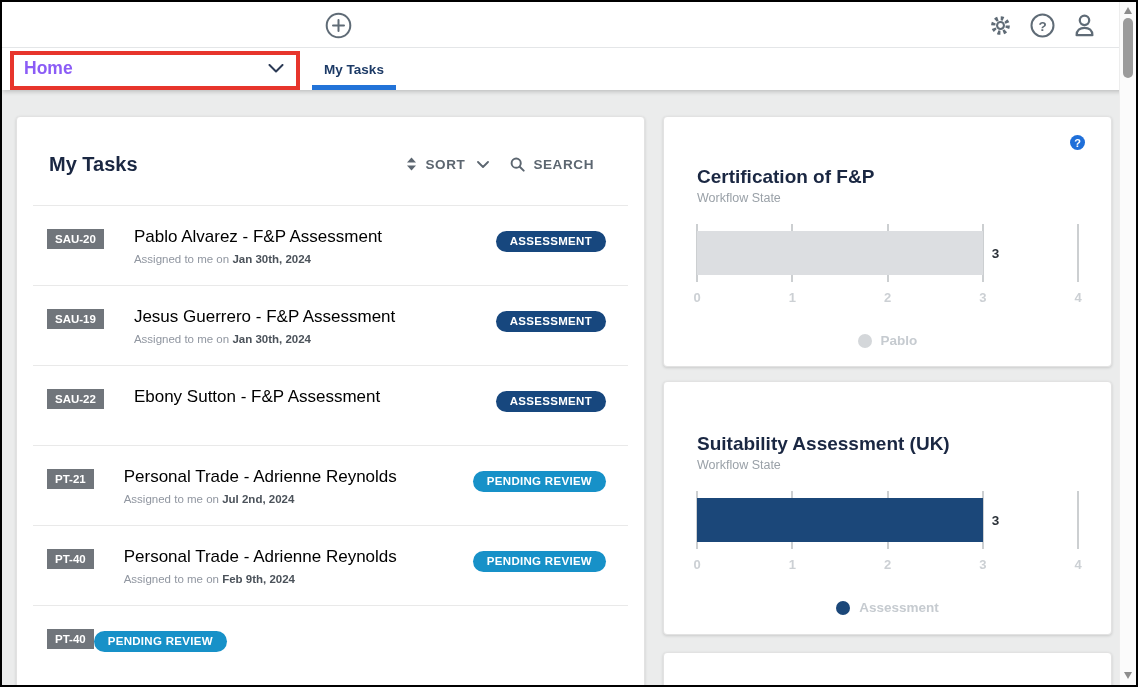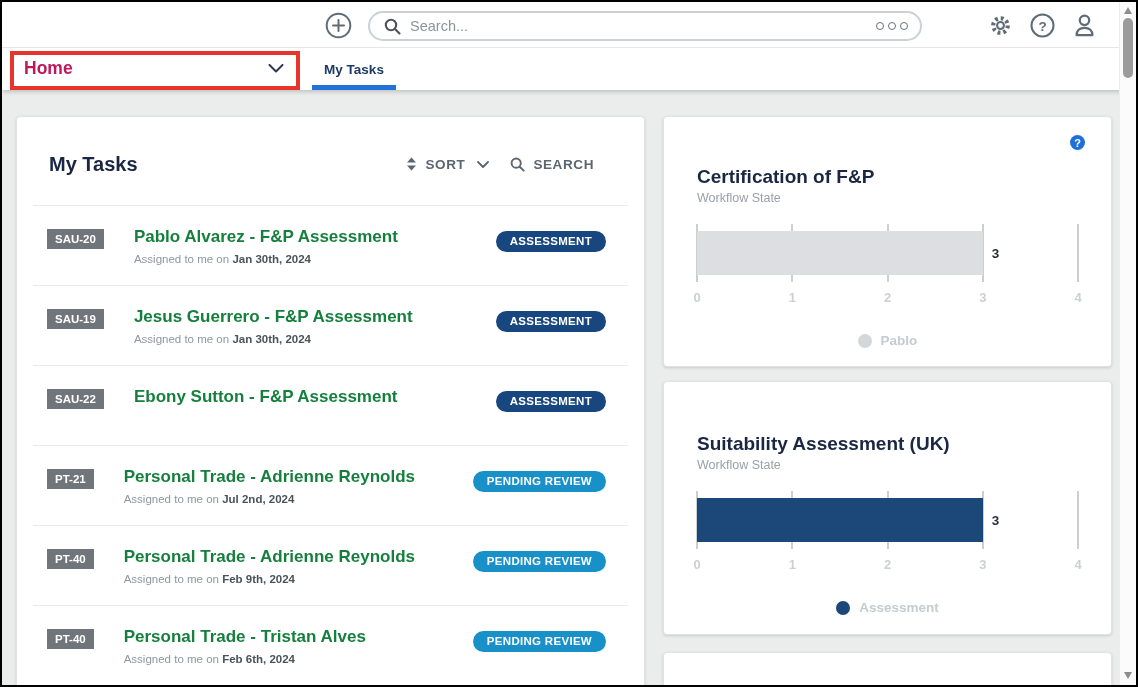--- a/index.html
+++ b/index.html
@@ -37,21 +37,21 @@
   
   .tabbar{
     position:absolute; left:0; top:46px; width:1134px; height:42px; background:#fff;
     box-shadow:0 3px 4px -1px rgba(0,0,0,.18); z-index:2;
   }
   .home-dd{
     position:absolute; left:10px; top:2px; width:286px; height:36px;
     display:flex; align-items:center; justify-content:space-between;
     padding:0 14px 0 12px; cursor:pointer; background:#fff;
   }
-  .home-dd .home-label{ font-size:17.5px; font-weight:bold; color:#be185d; }
+  .home-dd .home-label{ font-size:17.5px; font-weight:bold; color:#8b5cf6; }
   .annotation-box{
     position:absolute; left:8px; top:3px; width:290px; height:39px;
     border:4px solid #e7352c; pointer-events:none; z-index:5;
   }
   .tab{
     position:absolute; left:310px; top:0; width:84px; height:42px;
     display:flex; align-items:center; justify-content:center; cursor:pointer;
   }
   .tab .tab-label{ font-size:13.5px; font-weight:bold; color:#1c3a66; }
   .tab .underline{ position:absolute; left:0; bottom:0; width:100%; height:5px; background:#2273d8; }
@@ -73,21 +73,21 @@
 
   .task-row{
     height:80px; margin:0 16px; padding:21px 22px 0 14px;
     border-top:1px solid #e9e9e9; display:flex; align-items:flex-start; cursor:pointer;
   }
   .task-id{
     background:#70757b; color:#fff; font-size:11.5px; font-weight:bold;
     padding:4px 8px; border-radius:0; margin-top:2px; white-space:nowrap;
   }
   .task-main{ flex:1; margin-left:30px; }
-  .task-title{ font-size:17px; color:#15803d; line-height:20px;font-weight:bold; }
+  .task-title{ font-size:17px; color:#000000; line-height:20px; }
   .task-sub{ margin-top:6px; font-size:11.5px; color:#9096a0; }
   .task-sub b{ color:#4b525a; }
   .status-pill{
     color:#fff; font-size:11.5px; font-weight:bold; letter-spacing:.3px;
     height:21px; line-height:21px; padding:0 14px; border-radius:11px;
     margin-top:4px; white-space:nowrap;
   }
 
   
   .right-col{ position:absolute; left:661px; top:26px; width:449px; }
@@ -131,32 +131,20 @@
 <div class="screen">
 
   <div class="topbar">
     <button class="icon-btn plus-btn">
       <svg width="27" height="27" viewBox="0 0 27 27">
         <circle cx="13.5" cy="13.5" r="11.8" fill="none" stroke="#5f6b76" stroke-width="2"></circle>
         <path d="M13.5 8 v11 M8 13.5 h11" stroke="#5f6b76" stroke-width="2" stroke-linecap="round"></path>
       </svg>
     </button>
 
-    <div class="search-pill">
-      <svg width="17" height="17" viewBox="0 0 17 17">
-        <circle cx="7" cy="7" r="5.2" fill="none" stroke="#4c545c" stroke-width="2.1"></circle>
-        <path d="M11 11 L15.5 15.5" stroke="#4c545c" stroke-width="2.1" stroke-linecap="round"></path>
-      </svg>
-      <input type="text" placeholder="Search..." style="">
-      <span class="dots3">
-          <span></span>
-          <span></span>
-          <span></span>
-        </span>
-    </div>
 
     <button class="icon-btn gear-btn">
       <svg width="25" height="25" viewBox="0 0 24 24">
         <circle cx="12" cy="12" r="3.3" fill="none" stroke="#5f6b76" stroke-width="2"></circle>
         <circle cx="12" cy="12" r="7" fill="none" stroke="#5f6b76" stroke-width="4" stroke-dasharray="2.7 2.8"></circle>
       </svg>
     </button>
     <button class="icon-btn help-btn">
       <svg width="25" height="25" viewBox="0 0 25 25">
         <circle cx="12.5" cy="12.5" r="11" fill="none" stroke="#5f6b76" stroke-width="2"></circle>
@@ -250,24 +238,20 @@
         <span class="task-id">PT-40</span>
         <div class="task-main">
           <div class="task-title">Personal Trade - Adrienne Reynolds</div>
           <div class="task-sub"><span>Assigned to me on</span>&nbsp;<b>Feb 9th, 2024</b></div>
         </div>
         <span class="status-pill" style="background-color: rgb(23, 145, 200);">PENDING REVIEW</span>
       </div>
 
       <div class="task-row">
         <span class="task-id">PT-40</span>
-        <div class="task-main">
-          <div class="task-title">Personal Trade - Tristan Alves</div>
-          <div class="task-sub"><span>Assigned to me on</span>&nbsp;<b>Feb 6th, 2024</b></div>
-        </div>
         <span class="status-pill" style="background-color: rgb(23, 145, 200);">PENDING REVIEW</span>
       </div>
       <div class="task-row"></div>
     </div>
 
     <div class="right-col">
 
       <div class="card chart-card c1">
         <button class="help-badge">?</button>
         <div class="chart-title">Certification of F&amp;P</div>

